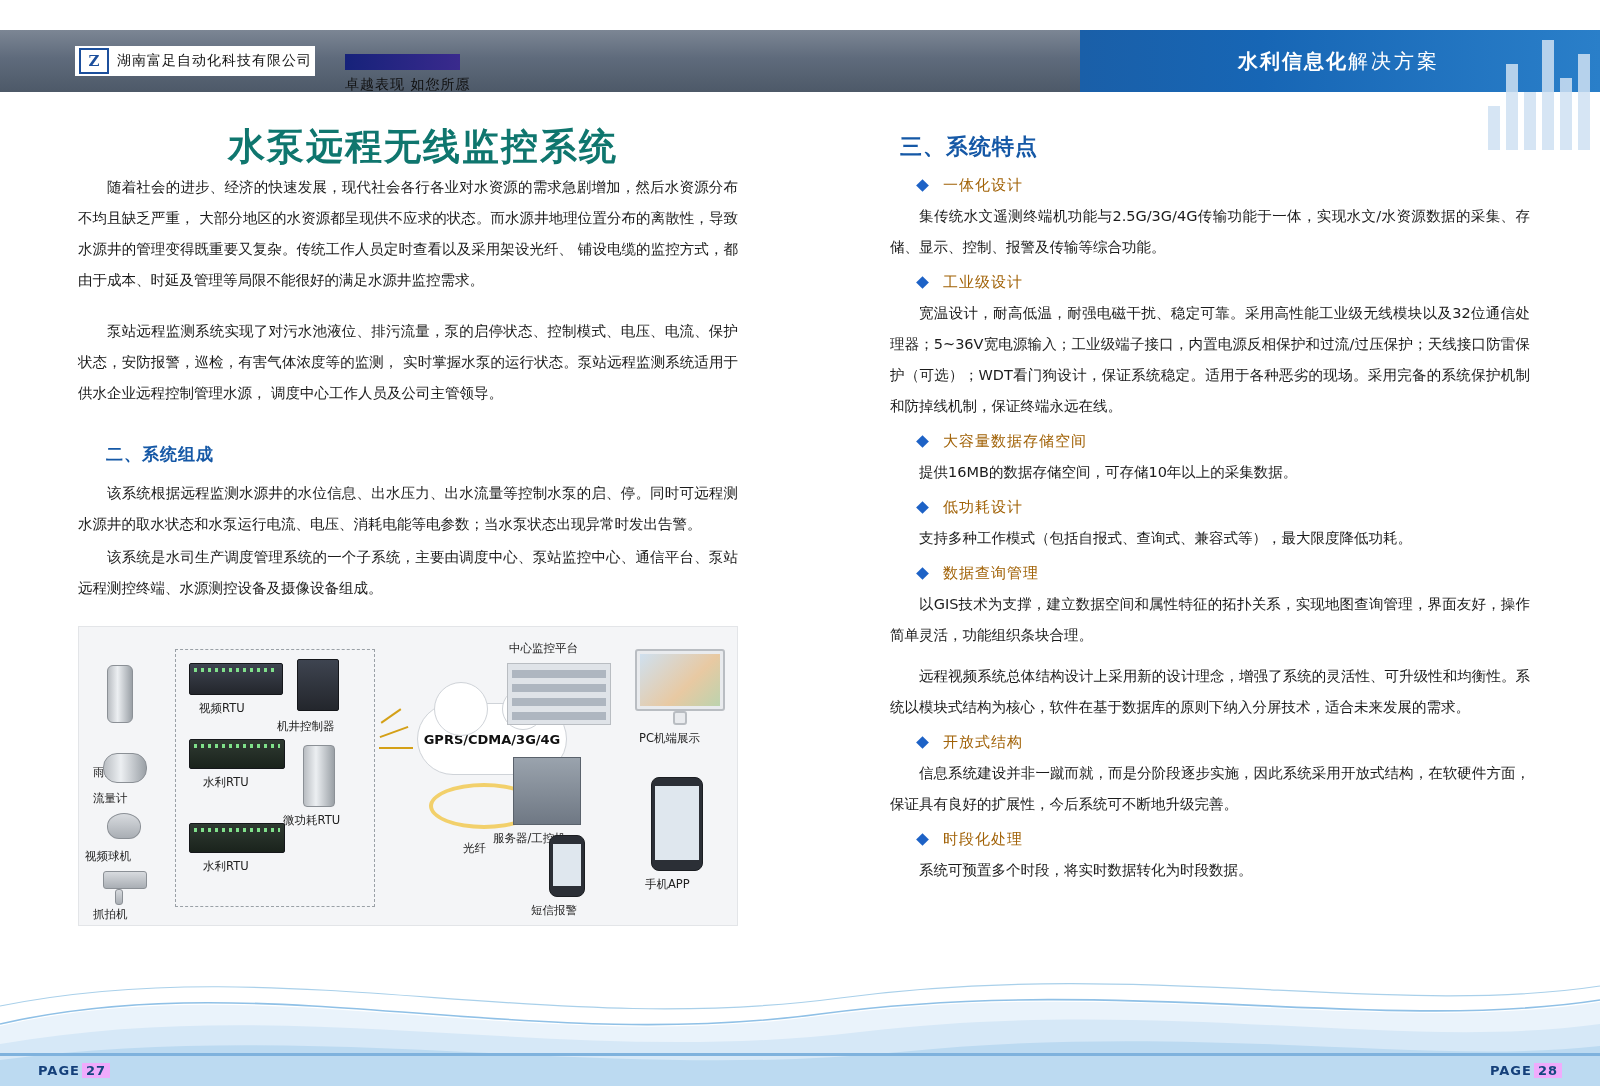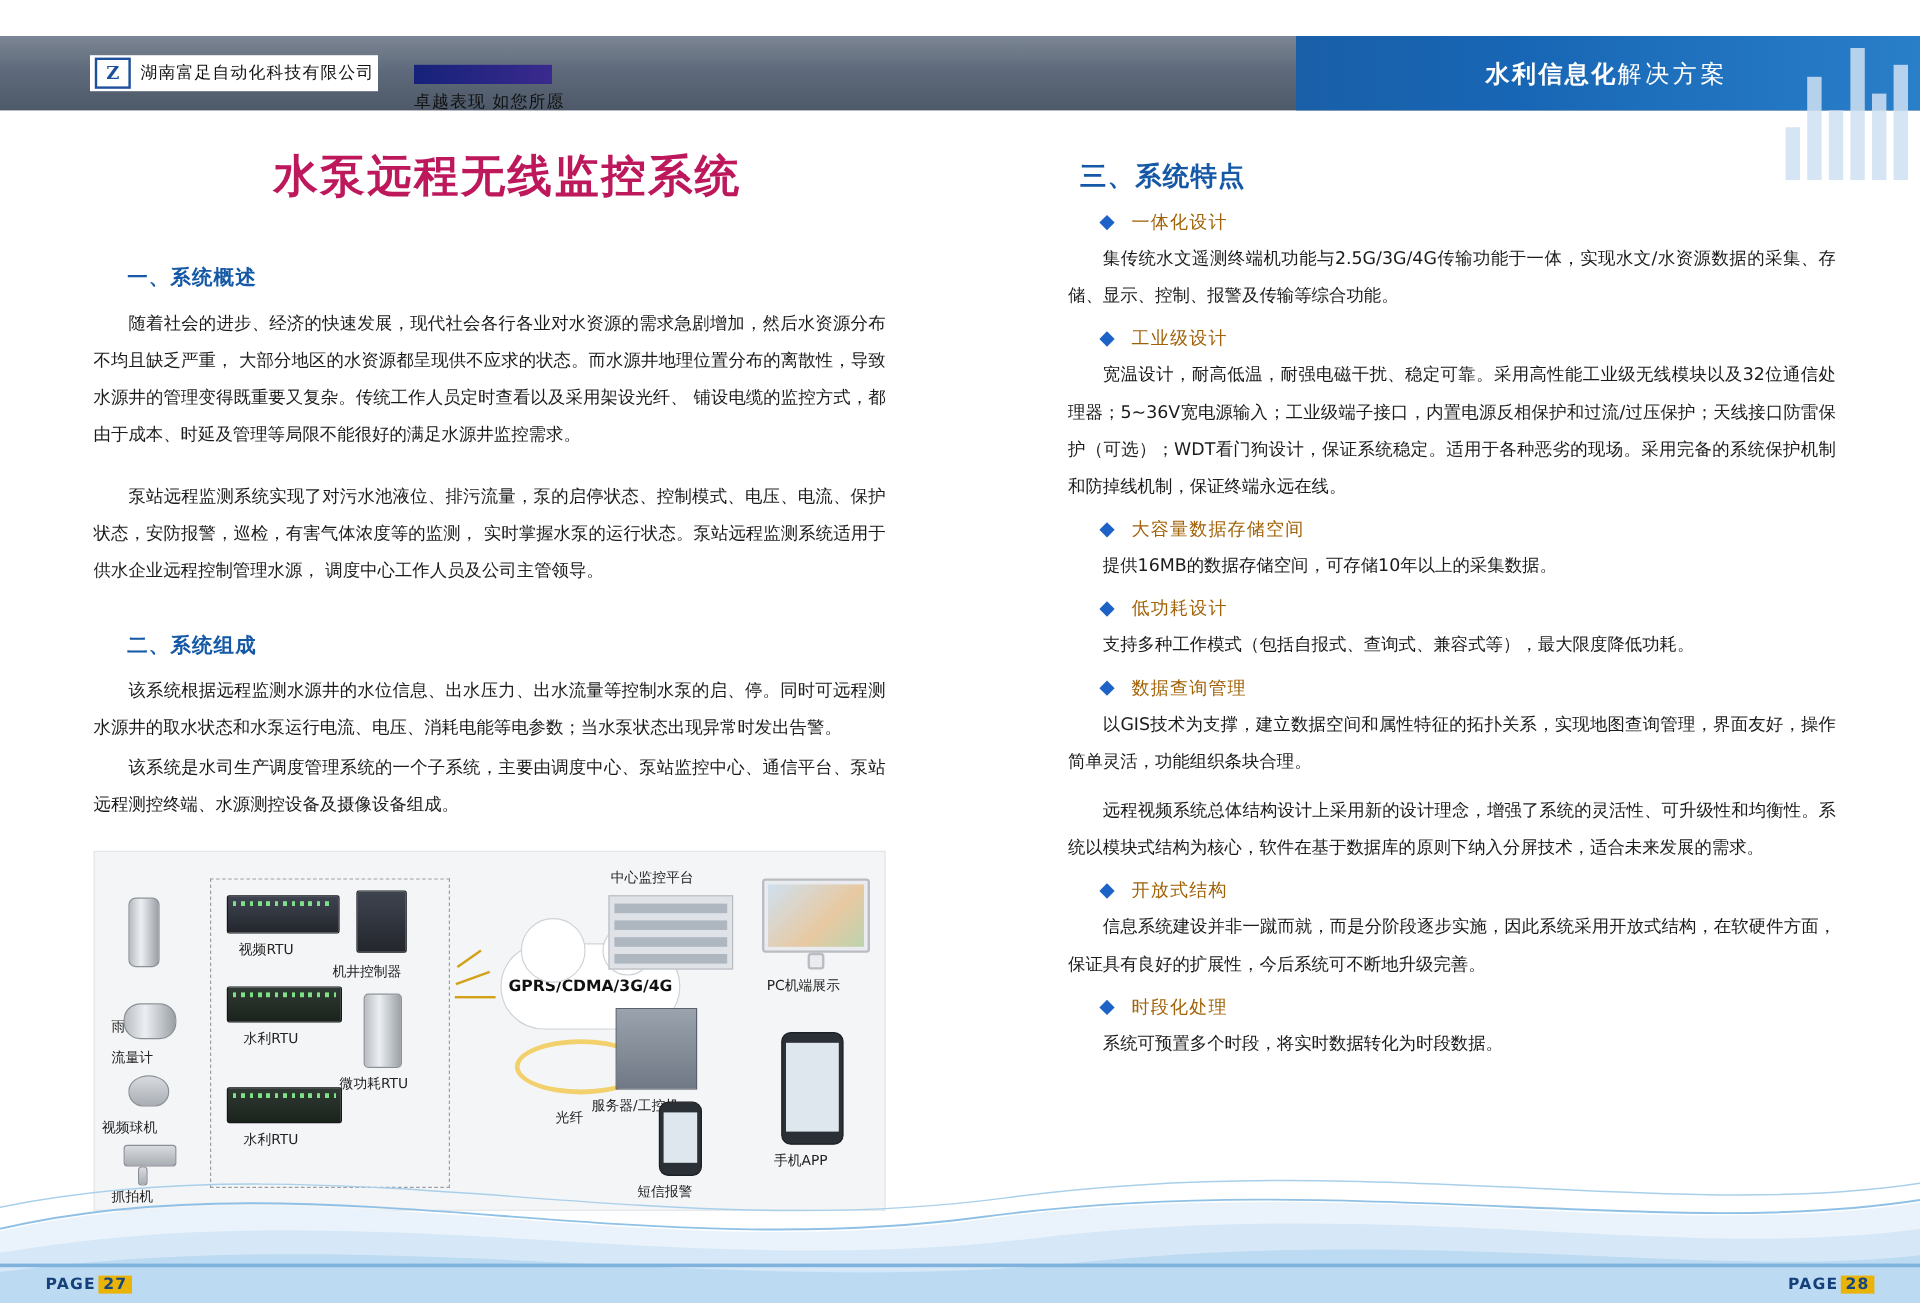--- a/index.html
+++ b/index.html
@@ -49,21 +49,21 @@
     position:absolute; right:0; top:0; width:150px; height:120px; overflow:hidden;
   }
   .hdr-deco i {
     position:absolute; bottom:0; width:12px; background:#cfe0f2; opacity:.85;
   }
   
   .page { position:absolute; left:0; top:92px; width:1600px; height:930px; }
   .col-left { position:absolute; left:78px; top:30px; width:660px; }
   .col-right { position:absolute; left:890px; top:40px; width:640px; }
   h1.doc-title {
-    margin:0 0 0 150px; font-size:37px; color:#be185d; font-weight:bold;
+    margin:0 0 0 150px; font-size:37px; color:#0f766e; font-weight:bold;
     letter-spacing:2px; font-family:"DejaVu Sans","Liberation Sans",sans-serif;
   }
   .h2 {
     color:#1558a6; font-size:17px; font-weight:bold; margin:34px 0 12px 28px;
     letter-spacing:1px;
   }
   .h2.first { margin-top:48px; }
   p.body {
     font-size:14.5px; line-height:31px; color:#1b1b1b; margin:0 0 2px 0;
     text-align:justify; text-indent:2em;
@@ -149,21 +149,21 @@
   .footer {
     position:absolute; left:0; bottom:0; width:1600px; height:34px;
   }
   .page-num {
     position:absolute; bottom:8px; font-size:13px; color:#15407a;
     font-weight:bold; letter-spacing:1px;
   }
   .page-num.left { left:38px; }
   .page-num.right { right:38px; }
   .page-num .num {
-    display:inline-block; background:#eab308; color:#14477f; padding:0 4px; margin-left:2px;
+    display:inline-block; background:#f0abfc; color:#14477f; padding:0 4px; margin-left:2px;
   }
   .divider-bar { position:absolute; left:0; bottom:30px; width:1600px; height:3px; background:#7fb2dd; }
 </style>
 </head>
 <body>
 
 <div class="header">
   <div class="header-right-block"></div>
   <div class="logo-box">
     <div class="logo-mark">Z</div>
@@ -182,21 +182,20 @@
     <i style="right:82px;height:86px;"></i>
       <i style="right:100px;height:44px;"></i>
   </div>
 </div>
 
 <div class="page">
 
   <div class="col-left">
     <h1 class="doc-title">水泵远程无线监控系统</h1>
 
-    <div class="h2 first">一、系统概述</div>
     <p class="body">随着社会的进步、经济的快速发展，现代社会各行各业对水资源的需求急剧增加，然后水资源分布不均且缺乏严重， 大部分地区的水资源都呈现供不应求的状态。而水源井地理位置分布的离散性，导致水源井的管理变得既重要又复杂。传统工作人员定时查看以及采用架设光纤、 铺设电缆的监控方式，都由于成本、时延及管理等局限不能很好的满足水源井监控需求。</p>
     <div class="gap"></div>
     <p class="body">泵站远程监测系统实现了对污水池液位、排污流量，泵的启停状态、控制模式、电压、电流、保护状态，安防报警，巡检，有害气体浓度等的监测， 实时掌握水泵的运行状态。泵站远程监测系统适用于供水企业远程控制管理水源， 调度中心工作人员及公司主管领导。</p>
 
     <div class="h2">二、系统组成</div>
     <p class="body">该系统根据远程监测水源井的水位信息、出水压力、出水流量等控制水泵的启、停。同时可远程测水源井的取水状态和水泵运行电流、电压、消耗电能等电参数；当水泵状态出现异常时发出告警。</p>
     <p class="body">该系统是水司生产调度管理系统的一个子系统，主要由调度中心、泵站监控中心、通信平台、泵站远程测控终端、水源测控设备及摄像设备组成。</p>
 
     <div class="diagram">
 

